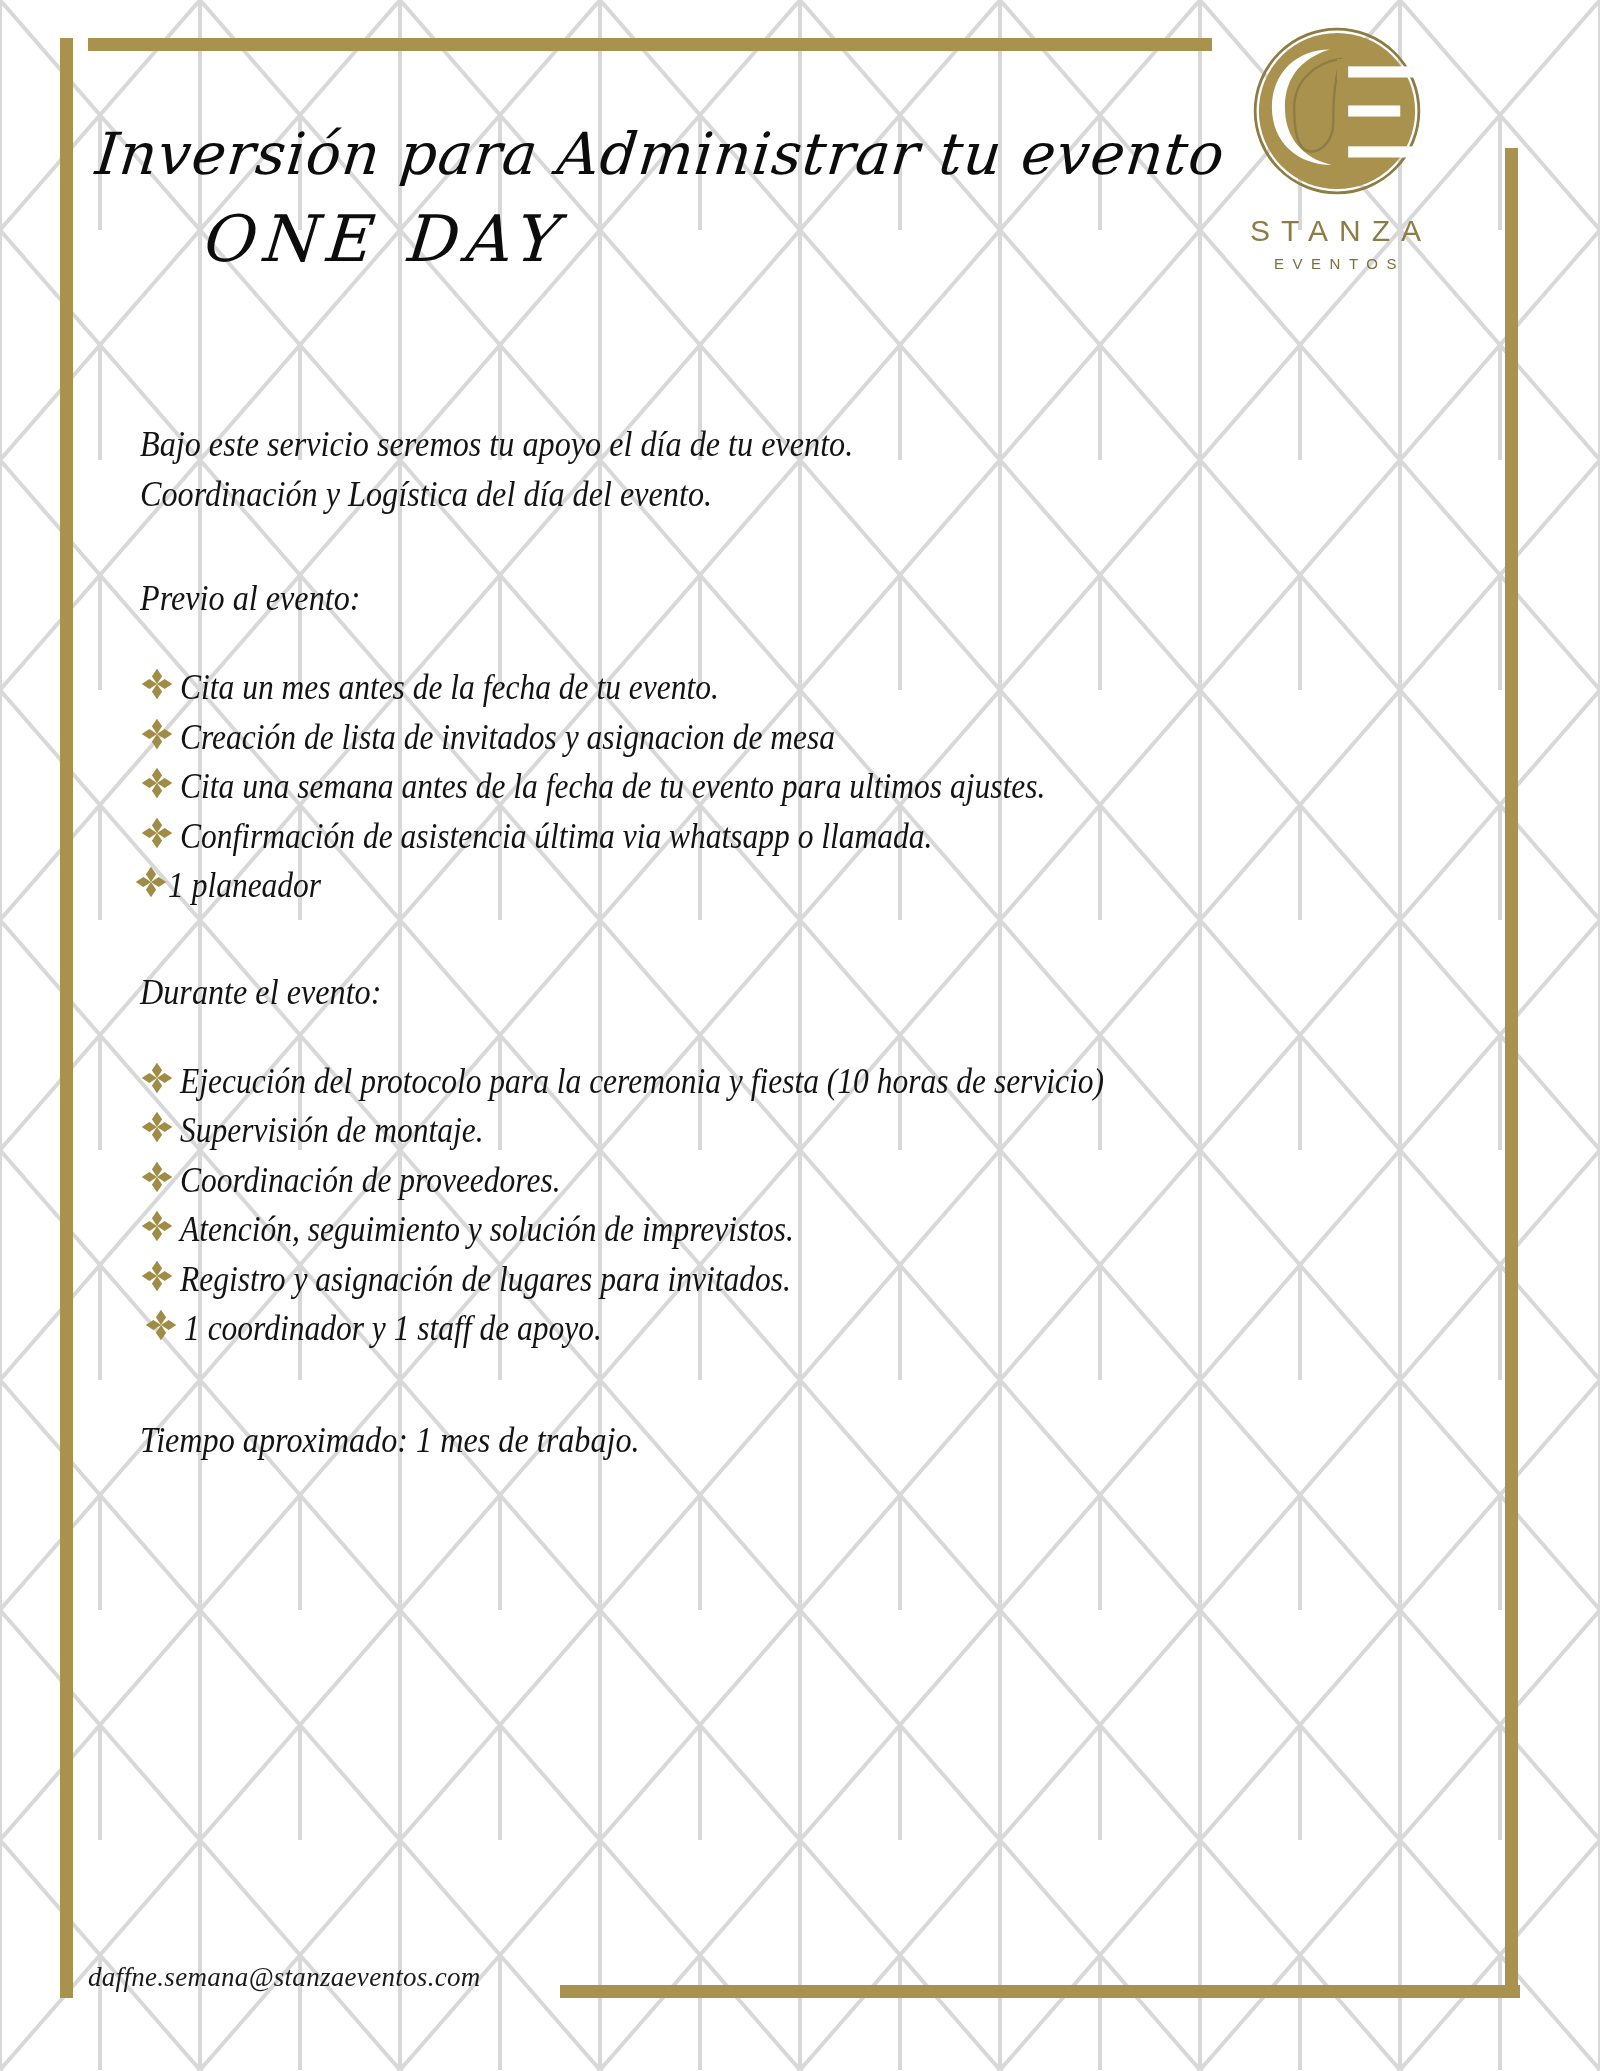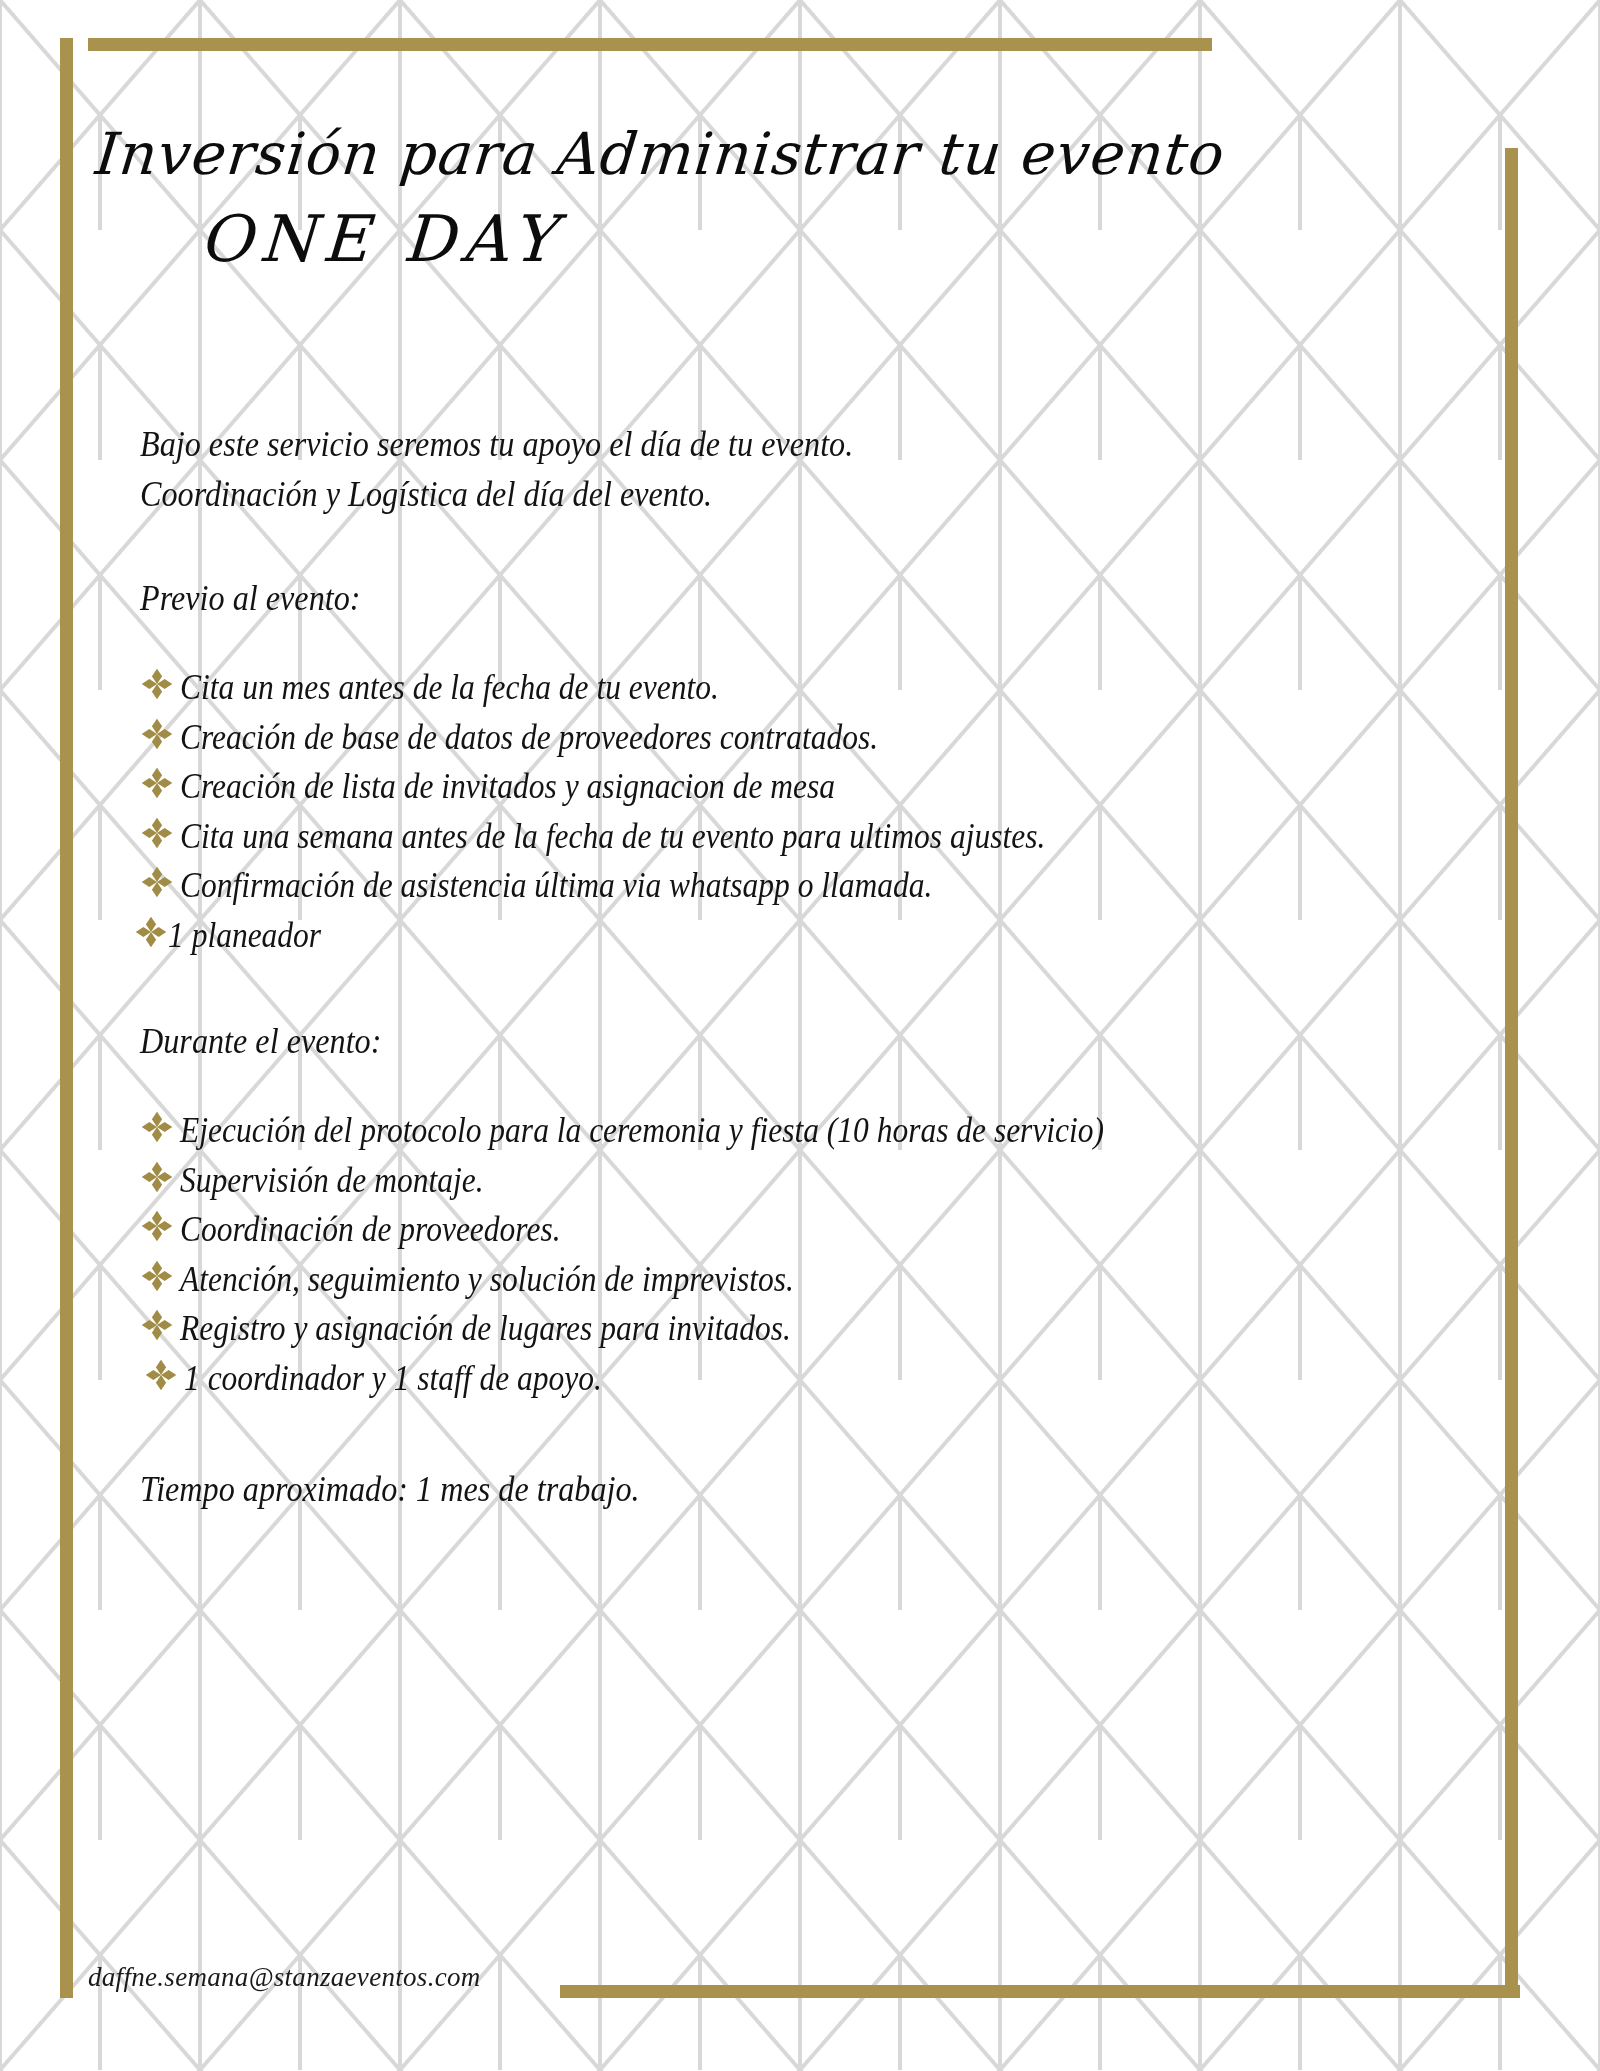--- a/index.html
+++ b/index.html
@@ -204,20 +204,46 @@
     </defs>
     <rect x="0" y="0" width="1600" height="2071" fill="#ffffff"></rect>
     <rect x="0" y="0" width="1600" height="2071" fill="url(#diamondGrid)"></rect>
   </svg>
 
   <div class="frame-bar" id="frame-top"></div>
   <div class="frame-bar" id="frame-left"></div>
   <div class="frame-bar" id="frame-right"></div>
   <div class="frame-bar" id="frame-bottom"></div>
 
+  <div id="logo">
+    <svg id="logo-mark" viewBox="0 0 200 200">
+
+      <circle cx="100" cy="100" r="88" fill="none" stroke="#8d7c44" stroke-width="3"></circle>
+
+      <path d="M100,16 A84,84 0 1,0 100,184 A84,84 0 1,0 100,16 Z" fill="#a8924e"></path>
+
+      <path d="M30,96 C30,58 58,34 92,34 C60,44 44,66 44,96 C44,128 62,150 94,158
+               C58,158 30,134 30,96 Z" fill="#fdfdfb"></path>
+
+      <path d="M54,96 C54,68 76,48 104,44 C96,72 96,96 96,112
+               C96,134 80,148 66,142 C56,137 54,116 54,96 Z" fill="#a8924e"></path>
+      <path d="M54,96 C54,68 76,48 104,44 C96,72 96,96 96,112
+               C96,134 80,148 66,142 C56,137 54,116 54,96 Z" fill="none" stroke="#8d7c44" stroke-width="2.5"></path>
+
+      <rect x="108" y="52" width="76" height="12" fill="#fdfdfb"></rect>
+      <rect x="108" y="94" width="60" height="12" fill="#fdfdfb"></rect>
+      <rect x="108" y="138" width="76" height="12" fill="#fdfdfb"></rect>
+
+      <rect x="100" y="44" width="12" height="114" fill="#a8924e"></rect>
+    </svg>
+    <div id="logo-wordmark">
+      <div id="logo-name">STANZA</div>
+      <div id="logo-sub">EVENTOS</div>
+    </div>
+  </div>
 
   <div id="title-block">
     <div id="title-main">Inversión para Administrar tu evento</div>
     <div id="title-sub">ONE DAY</div>
   </div>
 
   <div id="content">
 
     <div class="para">Bajo este servicio seremos tu apoyo el día de tu evento.</div>
     <div class="para">Coordinación y Logística del día del evento.</div>
@@ -242,31 +268,20 @@
       </li>
       <li class="ind-0">
         <svg class="fleuron" viewBox="0 0 40 40">
           <g fill="#a08c45">
             <path d="M20,2 L26,11 L20,20 L14,11 Z"></path>
             <path d="M20,20 L26,29 L20,38 L14,29 Z"></path>
             <path d="M2,20 L11,14 L20,20 L11,26 Z"></path>
             <path d="M20,20 L29,14 L38,20 L29,26 Z"></path>
           </g>
         </svg>
-        <span class="bullet-text">Creación de base de datos de proveedores contratados.</span>
-      </li>
-      <li class="ind-0">
-        <svg class="fleuron" viewBox="0 0 40 40">
-          <g fill="#a08c45">
-            <path d="M20,2 L26,11 L20,20 L14,11 Z"></path>
-            <path d="M20,20 L26,29 L20,38 L14,29 Z"></path>
-            <path d="M2,20 L11,14 L20,20 L11,26 Z"></path>
-            <path d="M20,20 L29,14 L38,20 L29,26 Z"></path>
-          </g>
-        </svg>
         <span class="bullet-text">Creación de lista de invitados y asignacion de mesa</span>
       </li>
       <li class="ind-0">
         <svg class="fleuron" viewBox="0 0 40 40">
           <g fill="#a08c45">
             <path d="M20,2 L26,11 L20,20 L14,11 Z"></path>
             <path d="M20,20 L26,29 L20,38 L14,29 Z"></path>
             <path d="M2,20 L11,14 L20,20 L11,26 Z"></path>
             <path d="M20,20 L29,14 L38,20 L29,26 Z"></path>
           </g>

